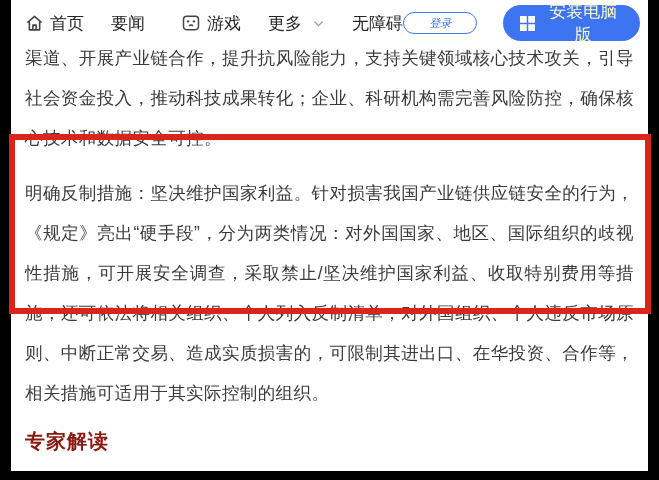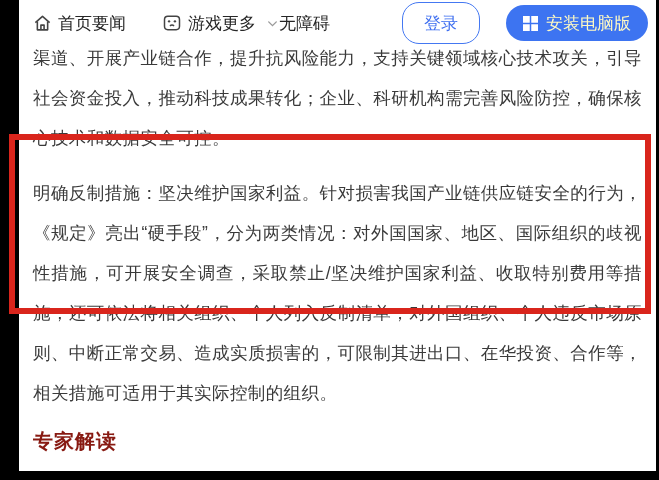--- a/index.html
+++ b/index.html
@@ -3,44 +3,44 @@
 <meta charset="utf-8">
 <style>
   * { margin:0; padding:0; box-sizing:border-box; }
   html,body { width:659px; height:480px; overflow:hidden; }
   body {
     background:#000;
     position:relative;
     font-family:"Liberation Sans", sans-serif;
   }
   .white-area {
-    position:absolute; left:19px; top:0; width:637px; height:471px;
+    position:absolute; left:11px; top:0; width:637px; height:471px;
     background:#ffffff; overflow:hidden;
   }
   
   .nav {
     position:absolute; top:0; left:0; right:0; height:46px;
     background:#fff; z-index:5;
     display:flex; align-items:center;
     padding:0 8px 0 14px;
   }
   .nav-item {
     display:flex; align-items:center; gap:6px;
     color:#262626; font-size:17px; cursor:pointer; white-space:nowrap;
   }
-  .nav-item + .nav-item { }
+  .nav-item + .nav-item { margin-left:27px; }
   .nav-item .icon { display:flex; align-items:center; color:#444; }
   .nav-item.games { margin-left:36px; }
   .chev { margin-left:4px; color:#9a9a9a; display:flex; align-items:center; }
   .spacer { flex:1; }
   .login-btn {
-    width:78px; height:42px; border:1.5px solid #4478f2; border-radius:17px;
-    background:#fff; color:#3d6ef0; font-size:17px;
+    width:78px; height:22px; border:1.5px solid #4478f2; border-radius:17px;
+    background:#fff; color:#3d6ef0; font-size:11px;
     display:flex; align-items:center; justify-content:center;
-    cursor:pointer; font-family:inherit;
+    cursor:pointer; font-family:inherit;font-style:italic;
   }
   .install-btn {
     margin-left:26px; height:36px; padding:0 17px;
     background:#3d74f1; border:none; border-radius:18px;
     color:#fef9c3; font-size:17px;
     display:flex; align-items:center; gap:8px;
     cursor:pointer; font-family:inherit;
   }
   
   .content {

